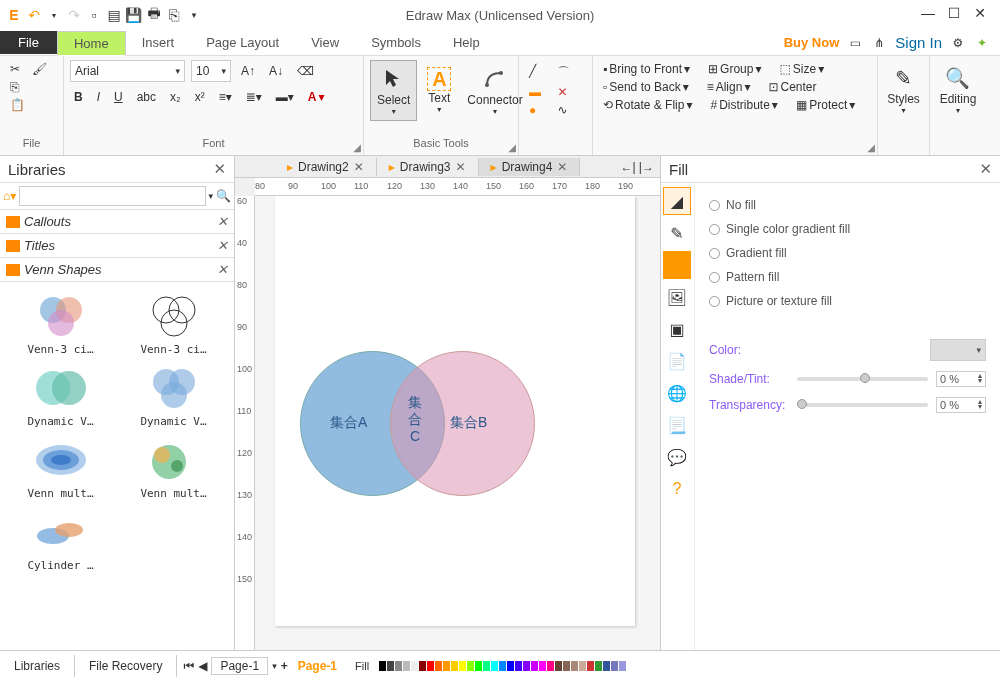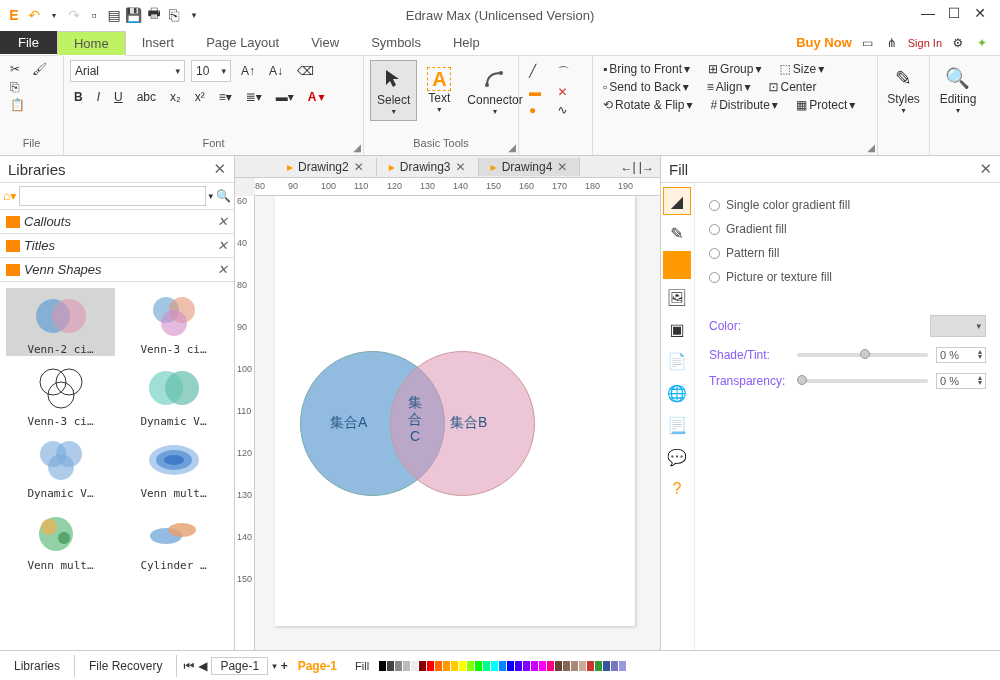--- a/index.html
+++ b/index.html
@@ -9,21 +9,21 @@
 .qat-btn { width:18px; height:18px; display:flex; align-items:center; justify-content:center; cursor:pointer; font-size:14px; }
 .app-title { position:absolute; left:50%; transform:translateX(-50%); font-size:13px; color:#555; }
 .win-controls { position:absolute; right:0; top:0; display:flex; gap:10px; padding:5px 12px; align-items:center; }
 .win-btn { width:16px; text-align:center; cursor:pointer; font-size:14px; }
 .menubar { height:26px; display:flex; align-items:center; border-bottom:1px solid #ddd; }
 .file-tab { background:#333; color:#fff; padding:4px 18px; font-size:13px; }
 .menu-tab { padding:4px 16px; font-size:13px; color:#555; cursor:pointer; }
 .menu-tab.active { border:1px solid #ccc; border-bottom-color:#fff; background:#bef264; margin-bottom:-1px; }
 .menu-right { margin-left:auto; display:flex; gap:8px; align-items:center; padding-right:10px; }
 .buy-now { color:#ff8800; font-weight:bold; font-size:13px; }
-.sign-in { color:#b91c1c; font-size:11px; }
+.sign-in { color:#0369a1; font-size:15px; }
 .ribbon { height:100px; display:flex; border-bottom:1px solid #ccc; background:#f9f9f9; }
 .ribbon-group { border-right:1px solid #ddd; padding:4px 6px; display:flex; flex-direction:column; position:relative; }
 .ribbon-group-label { text-align:center; font-size:11px; color:#666; padding:2px 0; margin-top:auto; }
 .dialog-launcher { position:absolute; right:2px; bottom:2px; font-size:10px; color:#888; cursor:pointer; }
 .rbn-row { display:flex; gap:4px; align-items:center; }
 .rbn-btn { padding:2px 4px; cursor:pointer; font-size:12px; display:flex; align-items:center; gap:2px; }
 .dropdown { border:1px solid #ccc; background:#fff; height:22px; display:flex; align-items:center; padding:0 4px; font-size:12px; }
 .big-tool { display:flex; flex-direction:column; align-items:center; padding:4px 6px; cursor:pointer; }
 .big-tool.active { background:#e5e5e5; border:1px solid #aaa; }
 .tool-icon { width:28px; height:28px; display:flex; align-items:center; justify-content:center; font-size:20px; }
@@ -262,29 +262,20 @@
         <span class="sq-ico"></span>
         <span>Titles</span>
         <span class="closex">✕</span>
       </div>
     <div class="lib-section">
         <span class="sq-ico"></span>
         <span>Venn Shapes</span>
         <span class="closex">✕</span>
       </div>
     <div class="shapes-grid">
-      <div class="shape-item selected">
-        <div class="shape-preview">
-            <svg width="60" height="40">
-              <circle cx="22" cy="20" r="17" fill="rgba(100,160,210,.7)"></circle>
-              <circle cx="38" cy="20" r="17" fill="rgba(220,150,180,.6)"></circle>
-            </svg>
-          </div>
-        <div class="shape-label">Venn-2 ci…</div>
-      </div>
       <div class="shape-item">
         <div class="shape-preview">
             <svg width="60" height="45">
               <circle cx="22" cy="17" r="13" fill="rgba(100,160,210,.6)"></circle>
               <circle cx="38" cy="17" r="13" fill="rgba(230,150,120,.6)"></circle>
               <circle cx="30" cy="30" r="13" fill="rgba(210,140,200,.6)"></circle>
             </svg>
           </div>
         <div class="shape-label">Venn-3 ci…</div>
       </div>
@@ -422,20 +413,24 @@
         <div class="fill-tool" style="background:#f90;"></div>
         <div class="fill-tool">🖼</div>
         <div class="fill-tool">▣</div>
         <div class="fill-tool">📄</div>
         <div class="fill-tool">🌐</div>
         <div class="fill-tool">📃</div>
         <div class="fill-tool">💬</div>
         <div class="fill-tool" style="color:#f90;">?</div>
       </div>
       <div class="fill-options">
+        <div class="radio-opt">
+            <span class="radio-circle"></span>
+            <span>No fill</span>
+          </div>
         <div class="radio-opt">
             <span class="radio-circle"></span>
             <span>Single color gradient fill</span>
           </div>
         <div class="radio-opt">
             <span class="radio-circle"></span>
             <span>Gradient fill</span>
           </div>
         <div class="radio-opt">
             <span class="radio-circle"></span>

